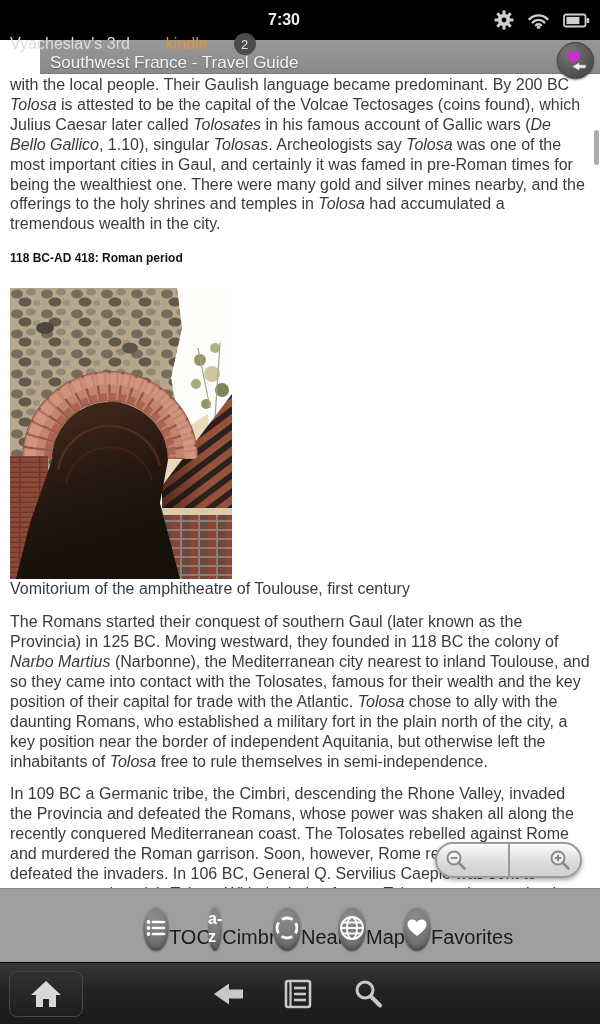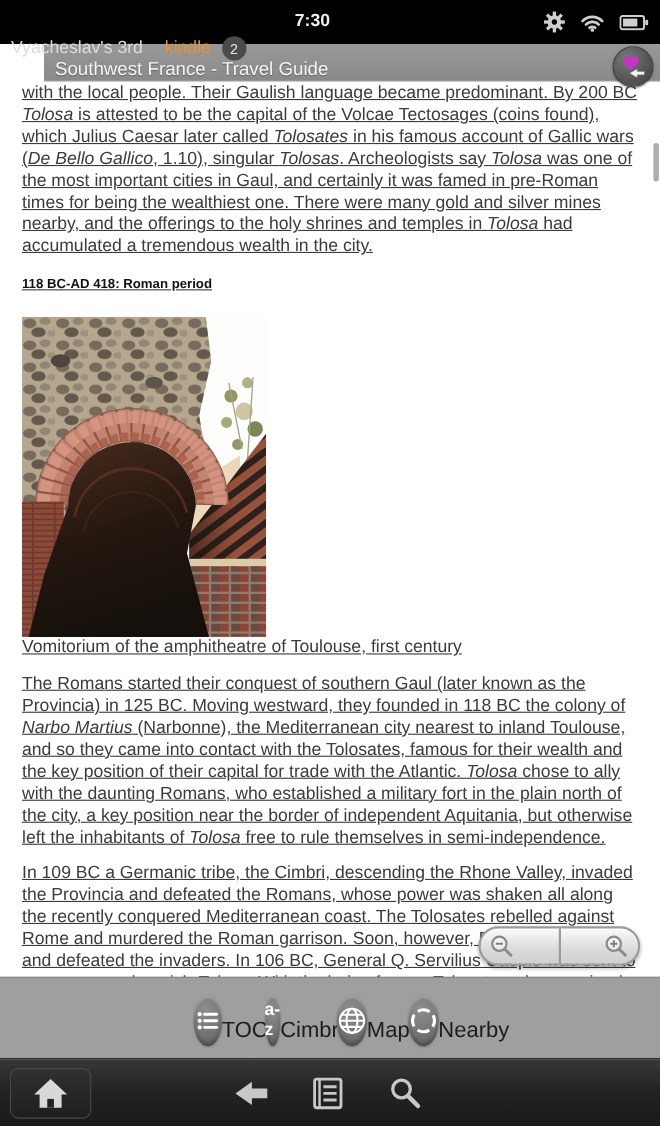--- a/index.html
+++ b/index.html
@@ -5,21 +5,21 @@
   html,body{margin:0;padding:0;background:#000;}
   .screen{
     position:relative;width:600px;height:1024px;overflow:hidden;background:#fff;
     font-family:"Liberation Sans",sans-serif;-webkit-font-smoothing:antialiased;
   }
   
   .status-bar{
     position:absolute;top:0;left:0;right:0;height:40px;background:#000;color:#dcdcdc;
     display:flex;align-items:center;padding:0 10px;box-sizing:border-box;font-size:16px;
   }
-  .sb-left{display:flex;align-items:center;gap:4px;z-index:2;margin-top:48px;}
+  .sb-left{display:flex;align-items:center;gap:20px;z-index:2;margin-top:48px;}
   .sb-brand{color:#e8912d;padding-left:16px;}
   .sb-badge{
     width:22px;height:22px;border-radius:50%;background:#4b4b4b;color:#e2e2e2;
     display:inline-flex;align-items:center;justify-content:center;font-size:13px;margin-left:6px;
   }
   .sb-time{position:absolute;left:0;right:32px;text-align:center;font-weight:bold;color:#f0f0f0;}
   .sb-icons{margin-left:auto;display:flex;align-items:center;gap:13px;z-index:2;}
   
   .app-header{
     position:absolute;top:40px;left:0;right:0;height:34px;
@@ -28,21 +28,21 @@
     color:#f6f6f6;font-size:17px;text-shadow:0 1px 1px rgba(0,0,0,.35);margin-left:40px;
   }
   .fav-btn{
     position:absolute;right:6px;top:2px;width:37px;height:37px;border-radius:50%;
     border:1px solid #3f3f3f;background:radial-gradient(circle at 35% 30%,#777,#4c4c4c 75%);
     box-shadow:0 1px 2px rgba(0,0,0,.5);padding:0;cursor:pointer;
   }
   
   .content{
     position:absolute;top:74px;left:0;right:0;bottom:0;overflow:hidden;
-    padding:0 20px;box-sizing:border-box;color:#3b3b3b;font-size:16px;line-height:19.9px;text-decoration:underline;
+    padding:0 10px;box-sizing:border-box;color:#3b3b3b;font-size:16px;line-height:19.9px;
   }
   .para{margin:13px 0 0;}
   .para:first-child{margin-top:1px;}
   .section-heading{margin:14px 0 0;font-size:12px;line-height:20px;color:#111;font-weight:bold;}
   .figure{margin:20px 0 0;}
   .photo{display:block;background:#fdfdfc;}
   .caption{margin-top:0;color:#3b3b3b;}
   
   .scroll-indicator{position:absolute;right:1px;top:130px;width:5px;height:35px;background:#adadad;border-radius:3px;}
   
@@ -262,38 +262,46 @@
     </div>
     <div class="tb-item">
       <div class="tb-circle">
         <span class="tb-az">a-z</span>
       </div>
       <div class="tb-label">Cimbri</div>
     </div>
     <div class="tb-item">
       <div class="tb-circle">
         <svg width="28" height="28" viewBox="0 0 28 28">
+          <circle cx="14" cy="14" r="10" fill="none" stroke="#fff" stroke-width="2.8" stroke-dasharray="11.2 4.5" stroke-dashoffset="5.6"></circle>
+        </svg>
+      </div>
+      <div class="tb-label">Nearby</div>
+    </div>
+    <div class="tb-item">
+      <div class="tb-circle">
+        <svg width="28" height="28" viewBox="0 0 28 28">
           <g stroke="#fff" fill="none" stroke-width="1.9">
             <circle cx="14" cy="14" r="11"></circle>
             <ellipse cx="14" cy="14" rx="5" ry="11"></ellipse>
             <line x1="3" y1="14" x2="25" y2="14"></line>
             <line x1="4.6" y1="8.5" x2="23.4" y2="8.5"></line>
             <line x1="4.6" y1="19.5" x2="23.4" y2="19.5"></line>
           </g>
         </svg>
       </div>
       <div class="tb-label">Map</div>
     </div>
     <div class="tb-item">
       <div class="tb-circle">
         <svg width="28" height="28" viewBox="0 0 28 28">
-          <circle cx="14" cy="14" r="10" fill="none" stroke="#fff" stroke-width="2.8" stroke-dasharray="11.2 4.5" stroke-dashoffset="5.6"></circle>
+          <path d="M14 8.3 C11.7 3.8 4.5 4.6 4.5 10.4 c0 3.8 4.2 7.3 9.5 11.7 5.3-4.4 9.5-7.9 9.5-11.7 0-5.8-7.2-6.6-9.5-2.1 Z" fill="#fff"></path>
         </svg>
       </div>
-      <div class="tb-label">Nearby</div>
+      <div class="tb-label">Favorites</div>
     </div>
   </nav>
 
   <nav class="system-bar">
     <button class="home-btn">
       <svg width="36" height="34" viewBox="0 0 36 34">
         <path d="M18 4 L33 18 L28 18 L28 30 L8 30 L8 18 L3 18 Z" fill="#d8d8d8"></path>
         <rect x="15" y="22" width="6" height="8" fill="#232323"></rect>
       </svg>
     </button>

